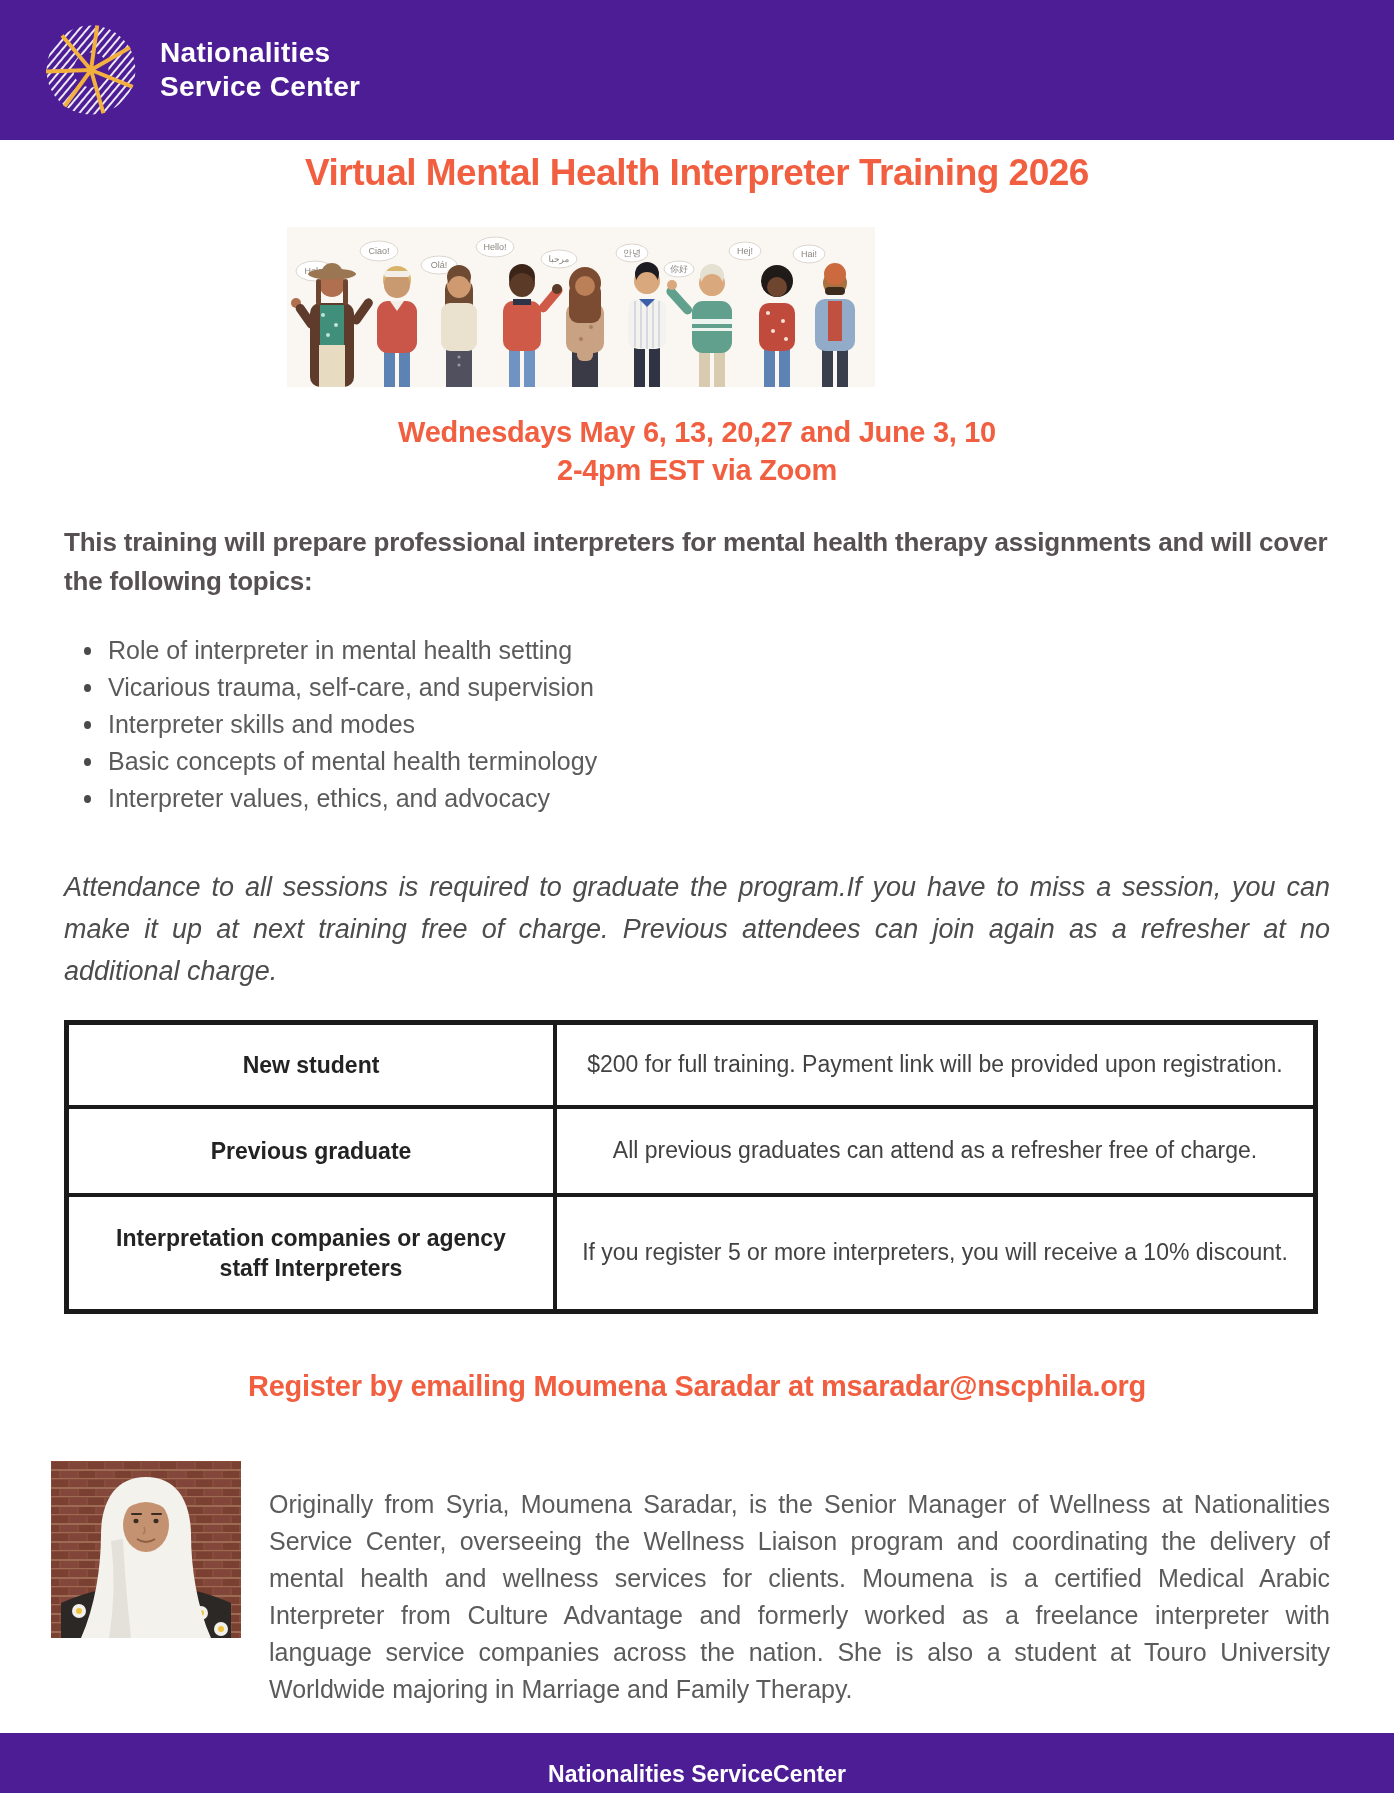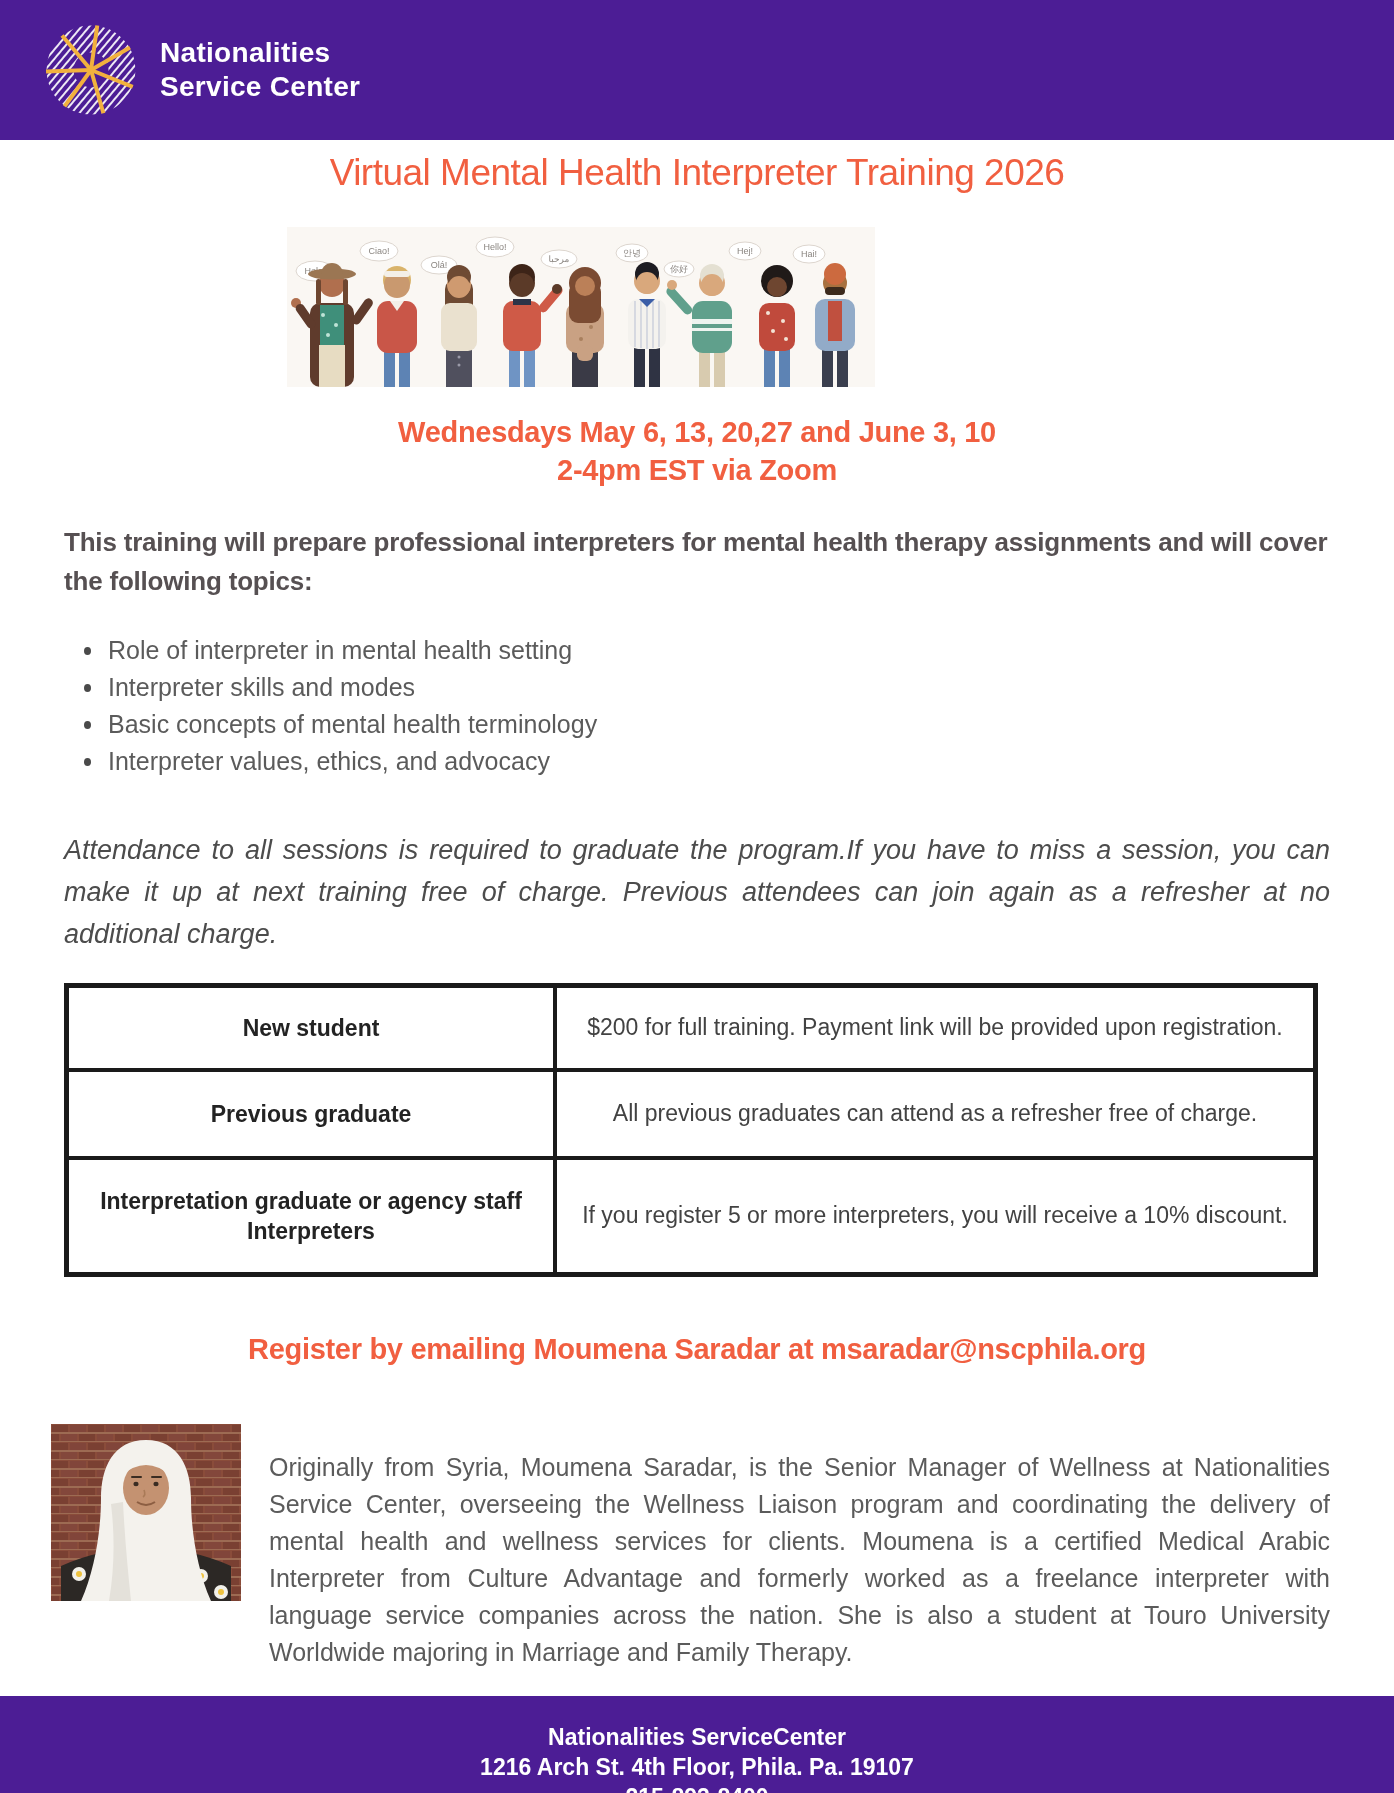--- a/index.html
+++ b/index.html
@@ -16,21 +16,21 @@
     padding-left:44px;flex:0 0 auto;
   }
   .logo-wrap{width:94px;height:94px;flex:0 0 auto;}
   .brand-text{
     color:#ffffff;font-size:28px;line-height:34px;font-weight:700;
     letter-spacing:.3px;margin-left:22px;
   }
   
   .page-title{
     margin-top:12px;text-align:center;
-    color:#F15F40;font-size:37px;font-weight:400;letter-spacing:-.5px;
+    color:#F15F40;font-size:37px;font-weight:700;letter-spacing:-.5px;
   }
   
   .illus-wrap{width:588px;height:160px;margin:8px 0 0 287px;}
   
   .schedule{
     margin-top:26px;text-align:center;color:#F15F40;
     font-size:29px;font-weight:800;line-height:38px;letter-spacing:-.3px;
   }
   
   .intro{
@@ -279,39 +279,40 @@
 
 <div class="schedule">
   <div>Wednesdays May 6, 13, 20,27 and June 3, 10</div>
   <div>2-4pm EST via Zoom</div>
 </div>
 
 <p class="intro">This training will prepare professional interpreters for mental health therapy assignments and will cover the following topics:</p>
 
 <ul class="topics">
   <li>Role of interpreter in mental health setting</li>
+  <li>Vicarious trauma, self-care, and supervision</li>
   <li>Interpreter skills and modes</li>
   <li>Basic concepts of mental health terminology</li>
   <li>Interpreter values, ethics, and advocacy</li>
 </ul>
 
 <p class="attendance">Attendance to all sessions is required to graduate the program.If you have to miss a session, you can make it up at next training free of charge. Previous attendees can join again as a refresher at no additional charge.</p>
 
 <table class="pricing">
   <tbody>
     <tr class="row-1">
       <td class="cell-label">New student</td>
       <td class="cell-detail">$200 for full training. Payment link will be provided upon registration.</td>
     </tr>
     <tr class="row-2">
       <td class="cell-label">Previous graduate</td>
       <td class="cell-detail">All previous graduates can attend as a refresher free of charge.</td>
     </tr>
     <tr class="row-3">
-      <td class="cell-label">Interpretation graduate or agency staff Interpreters</td>
+      <td class="cell-label">Interpretation companies or agency staff Interpreters</td>
       <td class="cell-detail">If you register 5 or more interpreters, you will receive a  10% discount.</td>
     </tr>
   </tbody>
 </table>
 
 <div class="register-cta">Register by emailing Moumena Saradar at msaradar@nscphila.org</div>
 
 <section class="bio">
   <div class="bio-photo">
     <svg viewBox="0 0 190 177" width="190" height="177" aria-hidden="true">

